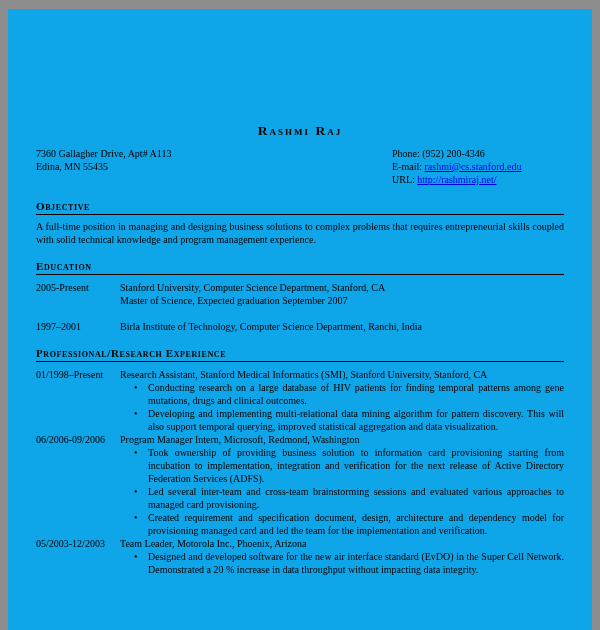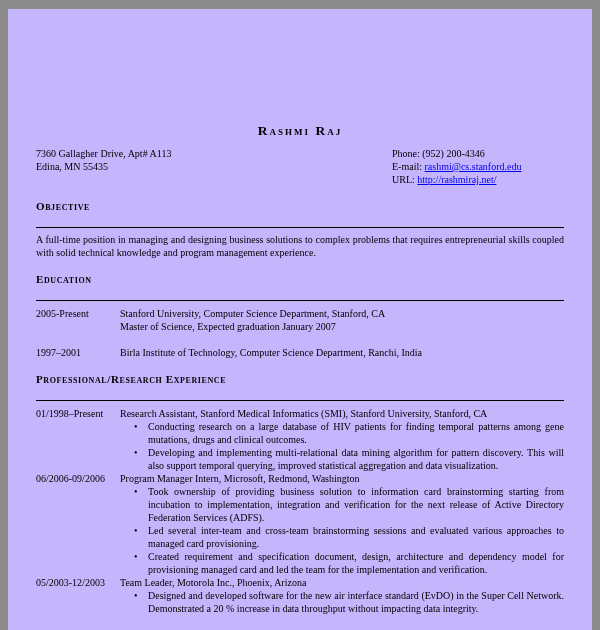--- a/index.html
+++ b/index.html
@@ -11,21 +11,21 @@
     width:600px;height:630px;
     background:var(--frame-gray);
     font-family:"Liberation Serif", serif;
     color:#000;
     position:relative;
     overflow:hidden;
   }
   .page{
     position:absolute;left:8px;top:9px;
     width:584px;height:621px;
-    background:#c4b5fd;
+    background:#0ea5e9;
   }
   .content{
     padding:114px 28px 0 28px;
     font-size:10px;
     line-height:13px;
   }
   .name{
     text-align:center;
     font-weight:bold;
     font-variant:small-caps;
@@ -37,21 +37,21 @@
   .contact{display:flex;justify-content:space-between;}
   .contact-right{width:172px;}
   .link{color:var(--link-blue);text-decoration:underline;cursor:pointer;}
   .section-heading{
     margin-top:13px;
     font-weight:bold;
     font-variant:small-caps;
     font-size:11px;
     letter-spacing:0.6px;
     border-bottom:1px solid #000;
-    padding-bottom:14px;
+    padding-bottom:1px;
     line-height:14px;
   }
   .para{margin:5px 0 0 0;text-align:justify;}
   .row{display:flex;}
   .row .dates{width:84px;flex-shrink:0;}
   .row-content{flex:1;min-width:0;}
   .bold{font-weight:normal;}
   .title-line{text-align:left;}
   .bullets{list-style:none;margin:0;padding:0;}
   .bullets li{position:relative;padding-left:28px;text-align:justify;}
@@ -82,21 +82,21 @@
 
     <div class="section-heading">Objective</div>
     <p class="para">A full-time position in managing and designing business solutions to complex problems that requires entrepreneurial skills coupled with solid technical knowledge and program management experience.</p>
 
     <div class="section-heading">Education</div>
 
     <div class="row mt6">
       <div class="dates">2005-Present</div>
       <div class="row-content">
         <div class="title-line"><span class="bold">Stanford University, Computer Science Department,</span> <span>Stanford, CA</span></div>
-        <div>Master of Science, Expected graduation January 2007</div>
+        <div>Master of Science, Expected graduation September 2007</div>
       </div>
     </div>
 
     <div class="row mt13">
       <div class="dates">1997–2001</div>
       <div class="row-content">
         <div class="title-line"><span class="bold">Birla Institute of Technology, Computer Science Department,</span> <span>Ranchi, India</span></div>
       </div>
     </div>
 
@@ -111,21 +111,21 @@
           <li>Developing and implementing multi-relational data mining algorithm for pattern discovery. This will also support temporal querying, improved statistical aggregation and data visualization.</li>
         </ul>
       </div>
     </div>
 
     <div class="row mt14">
       <div class="dates">06/2006-09/2006</div>
       <div class="row-content">
         <div class="title-line"><span class="bold">Program Manager Intern, Microsoft,</span> <span>Redmond, Washington</span></div>
         <ul class="bullets">
-          <li>Took ownership of providing business solution to information card brainstorming starting from incubation to implementation, integration and verification for the next release of Active Directory Federation Services (ADFS).</li>
+          <li>Took ownership of providing business solution to information card provisioning starting from incubation to implementation, integration and verification for the next release of Active Directory Federation Services (ADFS).</li>
           <li>Led several inter-team and cross-team brainstorming sessions and evaluated various approaches to managed card provisioning.</li>
           <li>Created requirement and specification document, design, architecture and dependency model for provisioning managed card and led the team for the implementation and verification.</li>
         </ul>
       </div>
     </div>
 
     <div class="row mt14">
       <div class="dates">05/2003-12/2003</div>
       <div class="row-content">
         <div class="title-line"><span class="bold">Team Leader, Motorola Inc.,</span> <span>Phoenix, Arizona</span></div>

